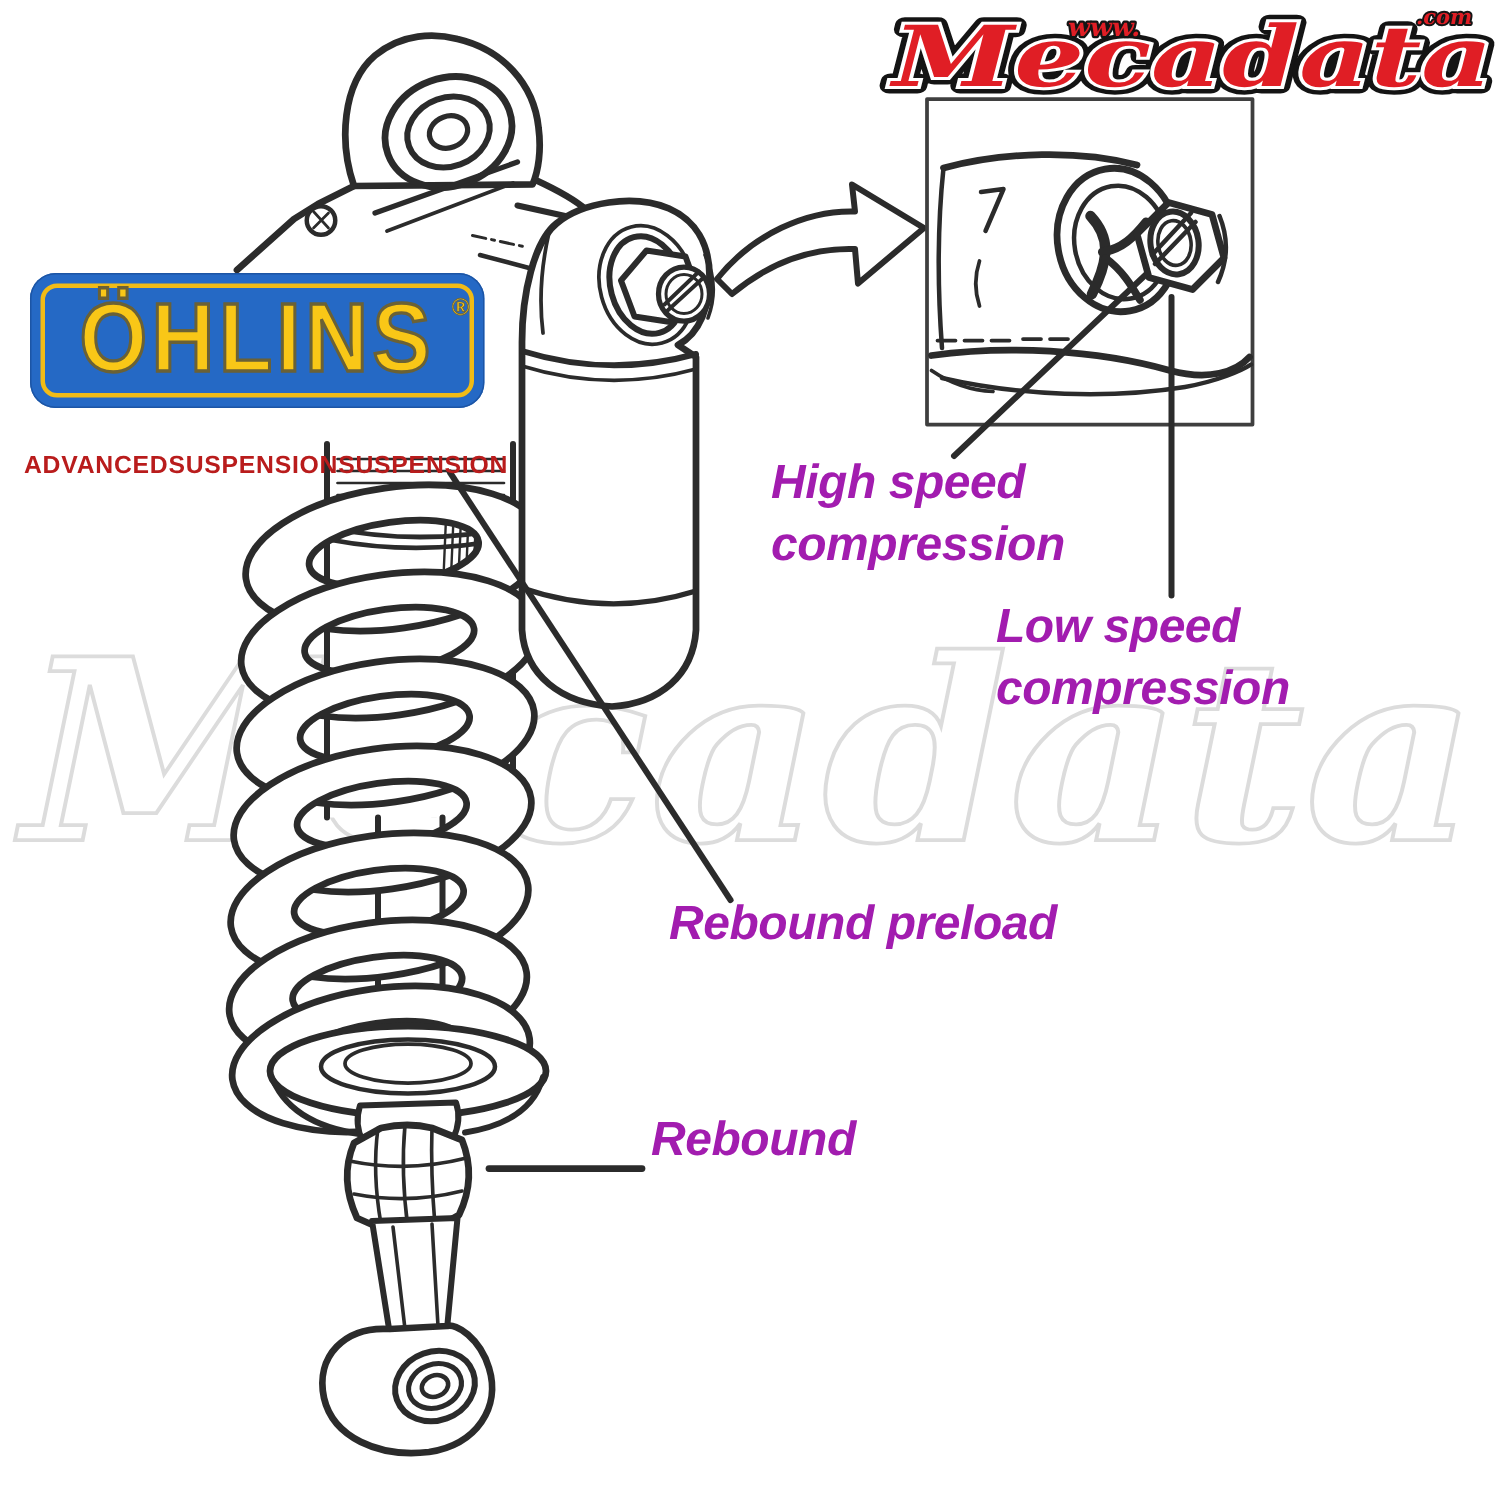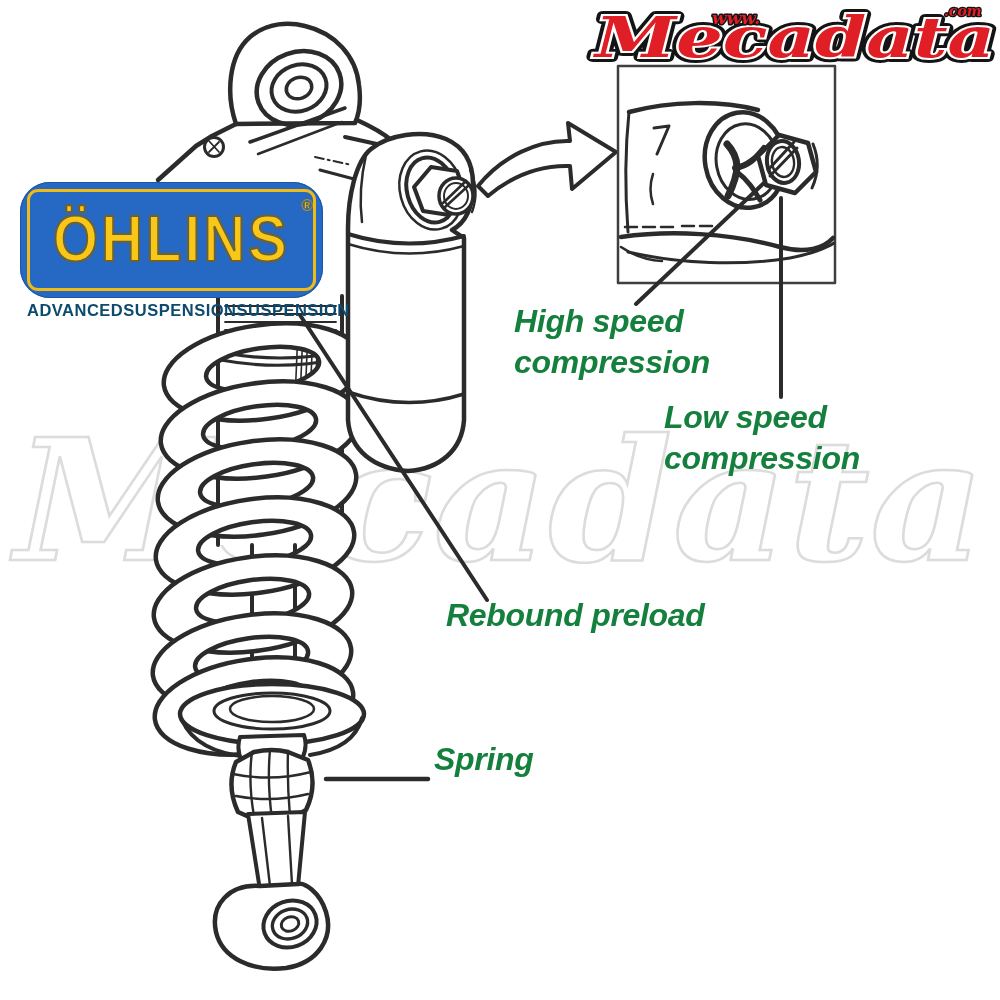--- a/index.html
+++ b/index.html
@@ -6,53 +6,53 @@
   .stage{
     position:relative;width:1000px;height:1000px;background:#fff;overflow:hidden;
     font-family:"Liberation Sans",sans-serif;
   }
   .stage svg.art{position:absolute;left:0;top:0;}
   
   .lbl{
     position:absolute;
     font:italic 700 32px "Liberation Sans",sans-serif;
     line-height:41px;
-    color:#15803d;
+    color:#a21caf;
     letter-spacing:-0.3px;
     white-space:nowrap;
   }
   .lbl span{display:block;}
   
   .ohlins-badge{
-    position:absolute;left:20px;top:182px;width:303px;height:116px;
-    background:#2569c5;border-radius:30px;
+    position:absolute;left:20px;top:182px;width:303px;height:90px;
+    background:#2569c5;border-radius:17px;
     display:flex;align-items:center;justify-content:center;
     box-shadow:0 0 0 1px #1c55a5 inset;
   }
   .ohlins-inner{
     position:absolute;left:7px;top:7px;right:7px;bottom:7px;
     border:3px solid #f1bb16;border-radius:11px;pointer-events:none;
   }
   .ohlins-word{
     font:700 58px "Liberation Sans",sans-serif;
     color:#f9c717;letter-spacing:3px;
     -webkit-text-stroke:2px #6a6136;
     transform:scaleY(1.12);
     margin-top:-4px;
   }
   .ohlins-reg{
     position:absolute;right:10px;top:15px;
     color:#f9c717;font:700 16px "Liberation Sans",sans-serif;
     -webkit-text-stroke:0.5px #6a6136;
   }
   .ohlins-tagline{
-    position:absolute;left:27px;top:301px;width:303px;
+    position:absolute;left:16px;top:301px;width:303px;
     display:flex;justify-content:space-between;
     font:700 16.5px "Liberation Sans",sans-serif;
-    color:#0c4a6e;letter-spacing:0.5px;white-space:nowrap;
+    color:#b91c1c;letter-spacing:0.5px;white-space:nowrap;
   }
 </style>
 </head>
 <body>
 
 <div class="stage">
 
   <svg class="art" width="1000" height="1000" viewBox="0 0 1000 1000">
 
     <text x="500" y="560" text-anchor="middle" textLength="970" lengthAdjust="spacingAndGlyphs" font-family="DejaVu Serif, serif" font-style="italic" font-weight="bold" font-size="168" fill="none" stroke="#dcdcdc" stroke-width="2.5">Mecadata</text>
@@ -205,16 +205,16 @@
   <div class="lbl" style="left:664px;top:397px;">
     <span>Low speed</span>
     <span>compression</span>
   </div>
 
   <div class="lbl" style="left:446px;top:595px;">
     <span>Rebound preload</span>
   </div>
 
   <div class="lbl" style="left:434px;top:740px;line-height:39px;">
-    <span>Spring</span>
+    <span>Rebound</span>
   </div>
 
 </div>
 
 </body></html>

